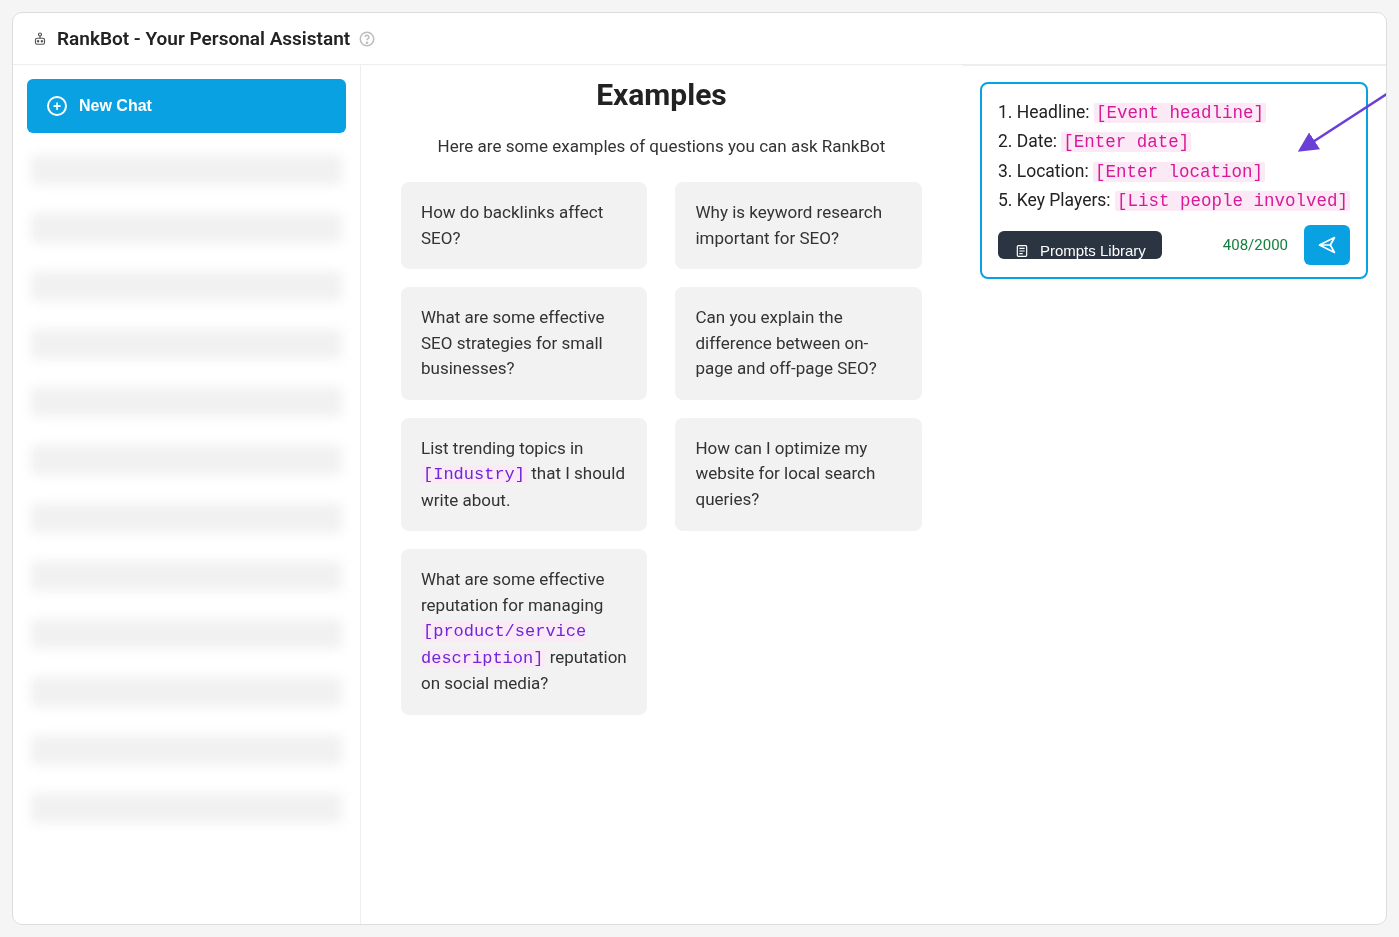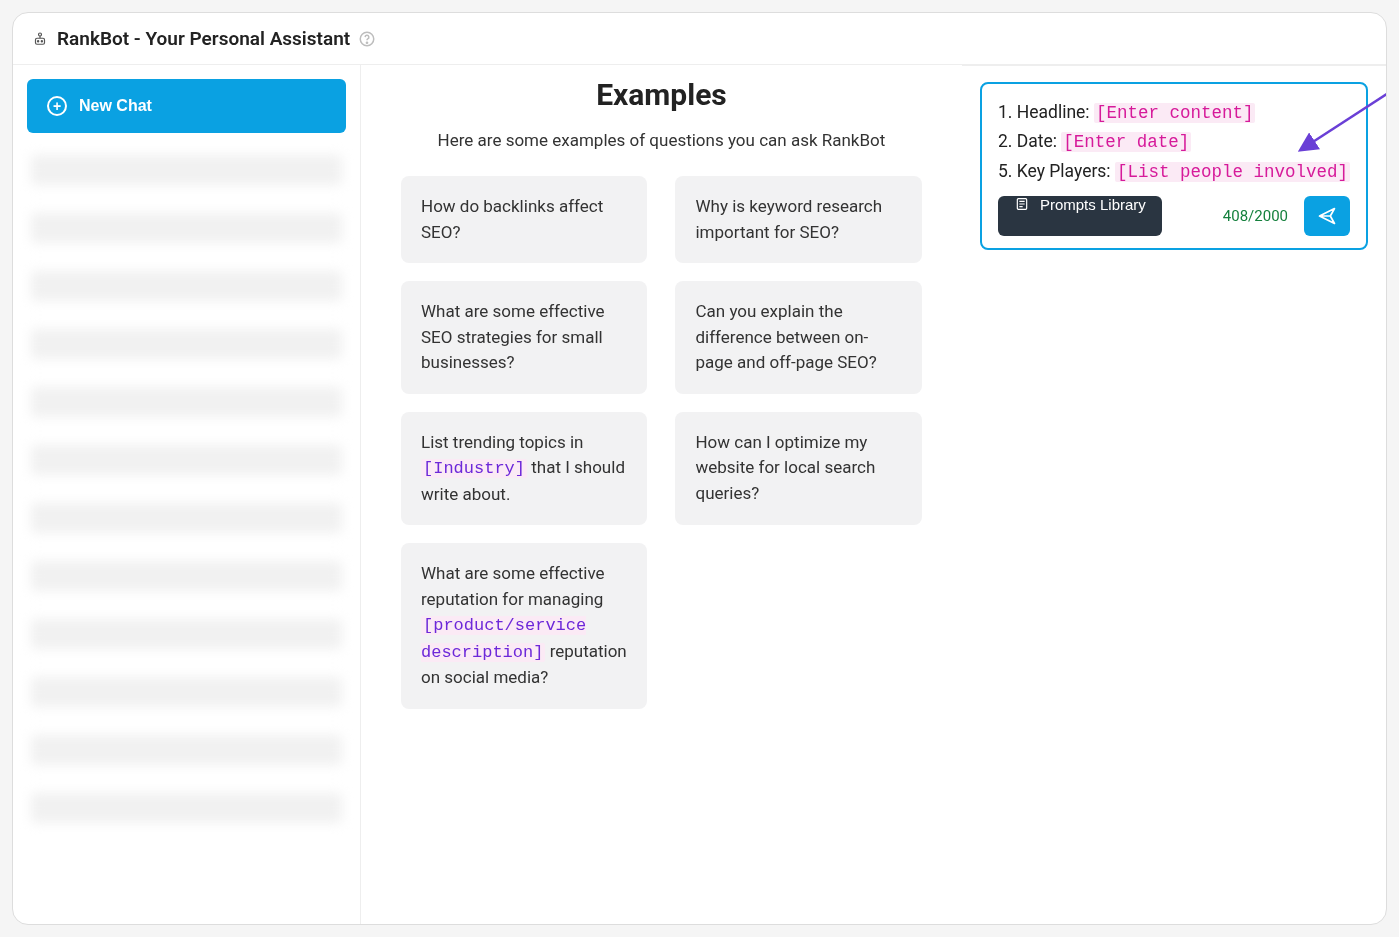--- a/index.html
+++ b/index.html
@@ -1,40 +1,40 @@
 <!DOCTYPE html>
 <html><head>
 <meta charset="utf-8">
 <style>
   * { box-sizing: border-box; margin: 0; padding: 0; }
   body { font-family: -apple-system, BlinkMacSystemFont, "Segoe UI", Roboto, Arial, sans-serif; background: #f5f5f5; padding: 12px; }
-  .app-frame { width: 1375px; height: 913px; background: #fff; border: 1px solid #ddd; border-radius: 16px; overflow: hidden; display: flex; flex-direction: column; }
+  .app-frame { width: 1375px; height: 913px; background: #fff; border: 1px solid #ddd; border-radius: 10px; overflow: hidden; display: flex; flex-direction: column; }
   .title-bar { display: flex; align-items: center; gap: 8px; padding: 14px 18px; border-bottom: 1px solid #eee; }
   .title-bar .title-text { font-size: 19px; font-weight: 600; color: #222; }
   .title-bar .robot-icon { width: 18px; height: 18px; display:inline-flex; align-items:center; justify-content:center; }
   .title-bar .help-icon { width: 18px; height: 18px; color:#aaa; }
   .body-row { flex: 1; display: flex; min-height: 0; }
   .sidebar { width: 348px; border-right: 1px solid #eee; padding: 14px 14px 0 14px; display:flex; flex-direction:column; overflow:hidden; position:relative; }
   .new-chat-btn { background:#0aa1e2; color:#fff; border:none; border-radius:6px; height:54px; display:flex; align-items:center; gap:12px; padding:0 20px; font-size:16px; font-weight:600; cursor:pointer; width:100%; }
   .new-chat-btn .plus-circle { width:20px; height:20px; border:2px solid #fff; border-radius:50%; display:inline-flex; align-items:center; justify-content:center; font-size:14px; line-height:1; }
   .chat-list { margin-top:18px; display:flex; flex-direction:column; gap:28px; padding:4px 4px 20px 4px; filter: blur(6px); }
   .chat-item { height:30px; background:#e8e8e8; border-radius:4px; opacity:0.6; }
   .main { flex:1; display:flex; flex-direction:row; min-width:0; }
   .examples-area { flex:1; overflow:auto; padding: 10px 40px 20px 40px; }
   .examples-title { text-align:center; font-size:30px; font-weight:700; color:#222; margin-top:2px; }
-  .examples-sub { text-align:center; font-size:17px; color:#333; margin-top:18px; margin-bottom:26px; }
+  .examples-sub { text-align:center; font-size:17px; color:#333; margin-top:24px; margin-bottom:26px; }
   .cards-grid { display:grid; grid-template-columns: 1fr 1fr; gap:18px 28px; }
   .example-card { background:#f2f2f3; border-radius:8px; padding:18px 20px; font-size:17px; color:#333; line-height:1.5; cursor:pointer; }
   .example-card .var { font-family: "SFMono-Regular", Consolas, "Liberation Mono", Menlo, monospace; color:#6d28d9; background:#fbeaf5; padding:0 2px; border-radius:2px; }
   .input-zone { border-top:1px solid #eee; padding:16px 18px 18px 18px; }
   .input-box { border:2px solid #0aa1e2; border-radius:8px; padding:14px 16px 12px 16px; position:relative; }
   .input-lines { font-size:17.5px; color:#222; line-height:1.62; }
   .input-lines .var { font-family: "SFMono-Regular", Consolas, "Liberation Mono", Menlo, monospace; color:#d61a9a; background:#fbeaf5; padding:0 2px; border-radius:2px; }
   .input-footer { display:flex; align-items:center; justify-content:space-between; margin-top:10px; }
-  .prompts-lib-btn { background:#2a3541; color:#fff; border:none; border-radius:6px; height:40px; padding:0 16px; display:flex; align-items:flex-start; gap:10px; font-size:15px; cursor:pointer; }
+  .prompts-lib-btn { background:#2a3541; color:#fff; border:none; border-radius:6px; height:28px; padding:0 16px; display:flex; align-items:flex-end; gap:10px; font-size:15px; cursor:pointer; }
   .prompts-lib-btn svg { width:16px; height:16px; }
   .footer-right { display:flex; align-items:center; gap:16px; }
   .char-count { font-size:15px; color:#15803d; }
   .send-btn { width:46px; height:40px; background:#0aa1e2; border:none; border-radius:6px; display:flex; align-items:center; justify-content:center; cursor:pointer; }
   .send-btn svg { width:20px; height:20px; fill:#fff; }
   .arrow-annot { position:absolute; pointer-events:none; }
 </style>
 </head>
 <body>
 
@@ -95,22 +95,23 @@
             <div class="example-card"><span>Can you explain the difference between on-page and off-page SEO?</span></div>
             <div class="example-card"><span>List trending topics in </span><span class="var">[Industry]</span><span> that I should write about.</span></div>
             <div class="example-card"><span>How can I optimize my website for local search queries?</span></div>
             <div class="example-card"><span>What are some effective reputation for managing </span><span class="var">[product/service description]</span><span> reputation on social media?</span></div>
           </div>
       </div>
 
       <div class="input-zone">
         <div class="input-box">
           <div class="input-lines" id="input-lines">
-              <div><span>1. Headline: </span><span class="var">[Enter content]</span></div>
+              <div><span>1. Headline: </span><span class="var">[Event headline]</span></div>
               <div><span>2. Date: </span><span class="var">[Enter date]</span></div>
+              <div><span>3. Location: </span><span class="var">[Enter location]</span></div>
               <div><span>5. Key Players: </span><span class="var">[List people involved]</span></div>
             </div>
 
           <svg class="arrow-annot" style="left:300px; top:-10px;" width="130" height="90" viewBox="0 0 130 90">
             <defs>
               <marker id="arrhead" markerWidth="8" markerHeight="8" refX="6" refY="4" orient="auto">
                 <path d="M0,0 L8,4 L0,8 Z" fill="#6a3fd6"></path>
               </marker>
             </defs>
             <path d="M120,10 L20,75" stroke="#6a3fd6" stroke-width="2.5" fill="none" marker-end="url(#arrhead)"></path>

